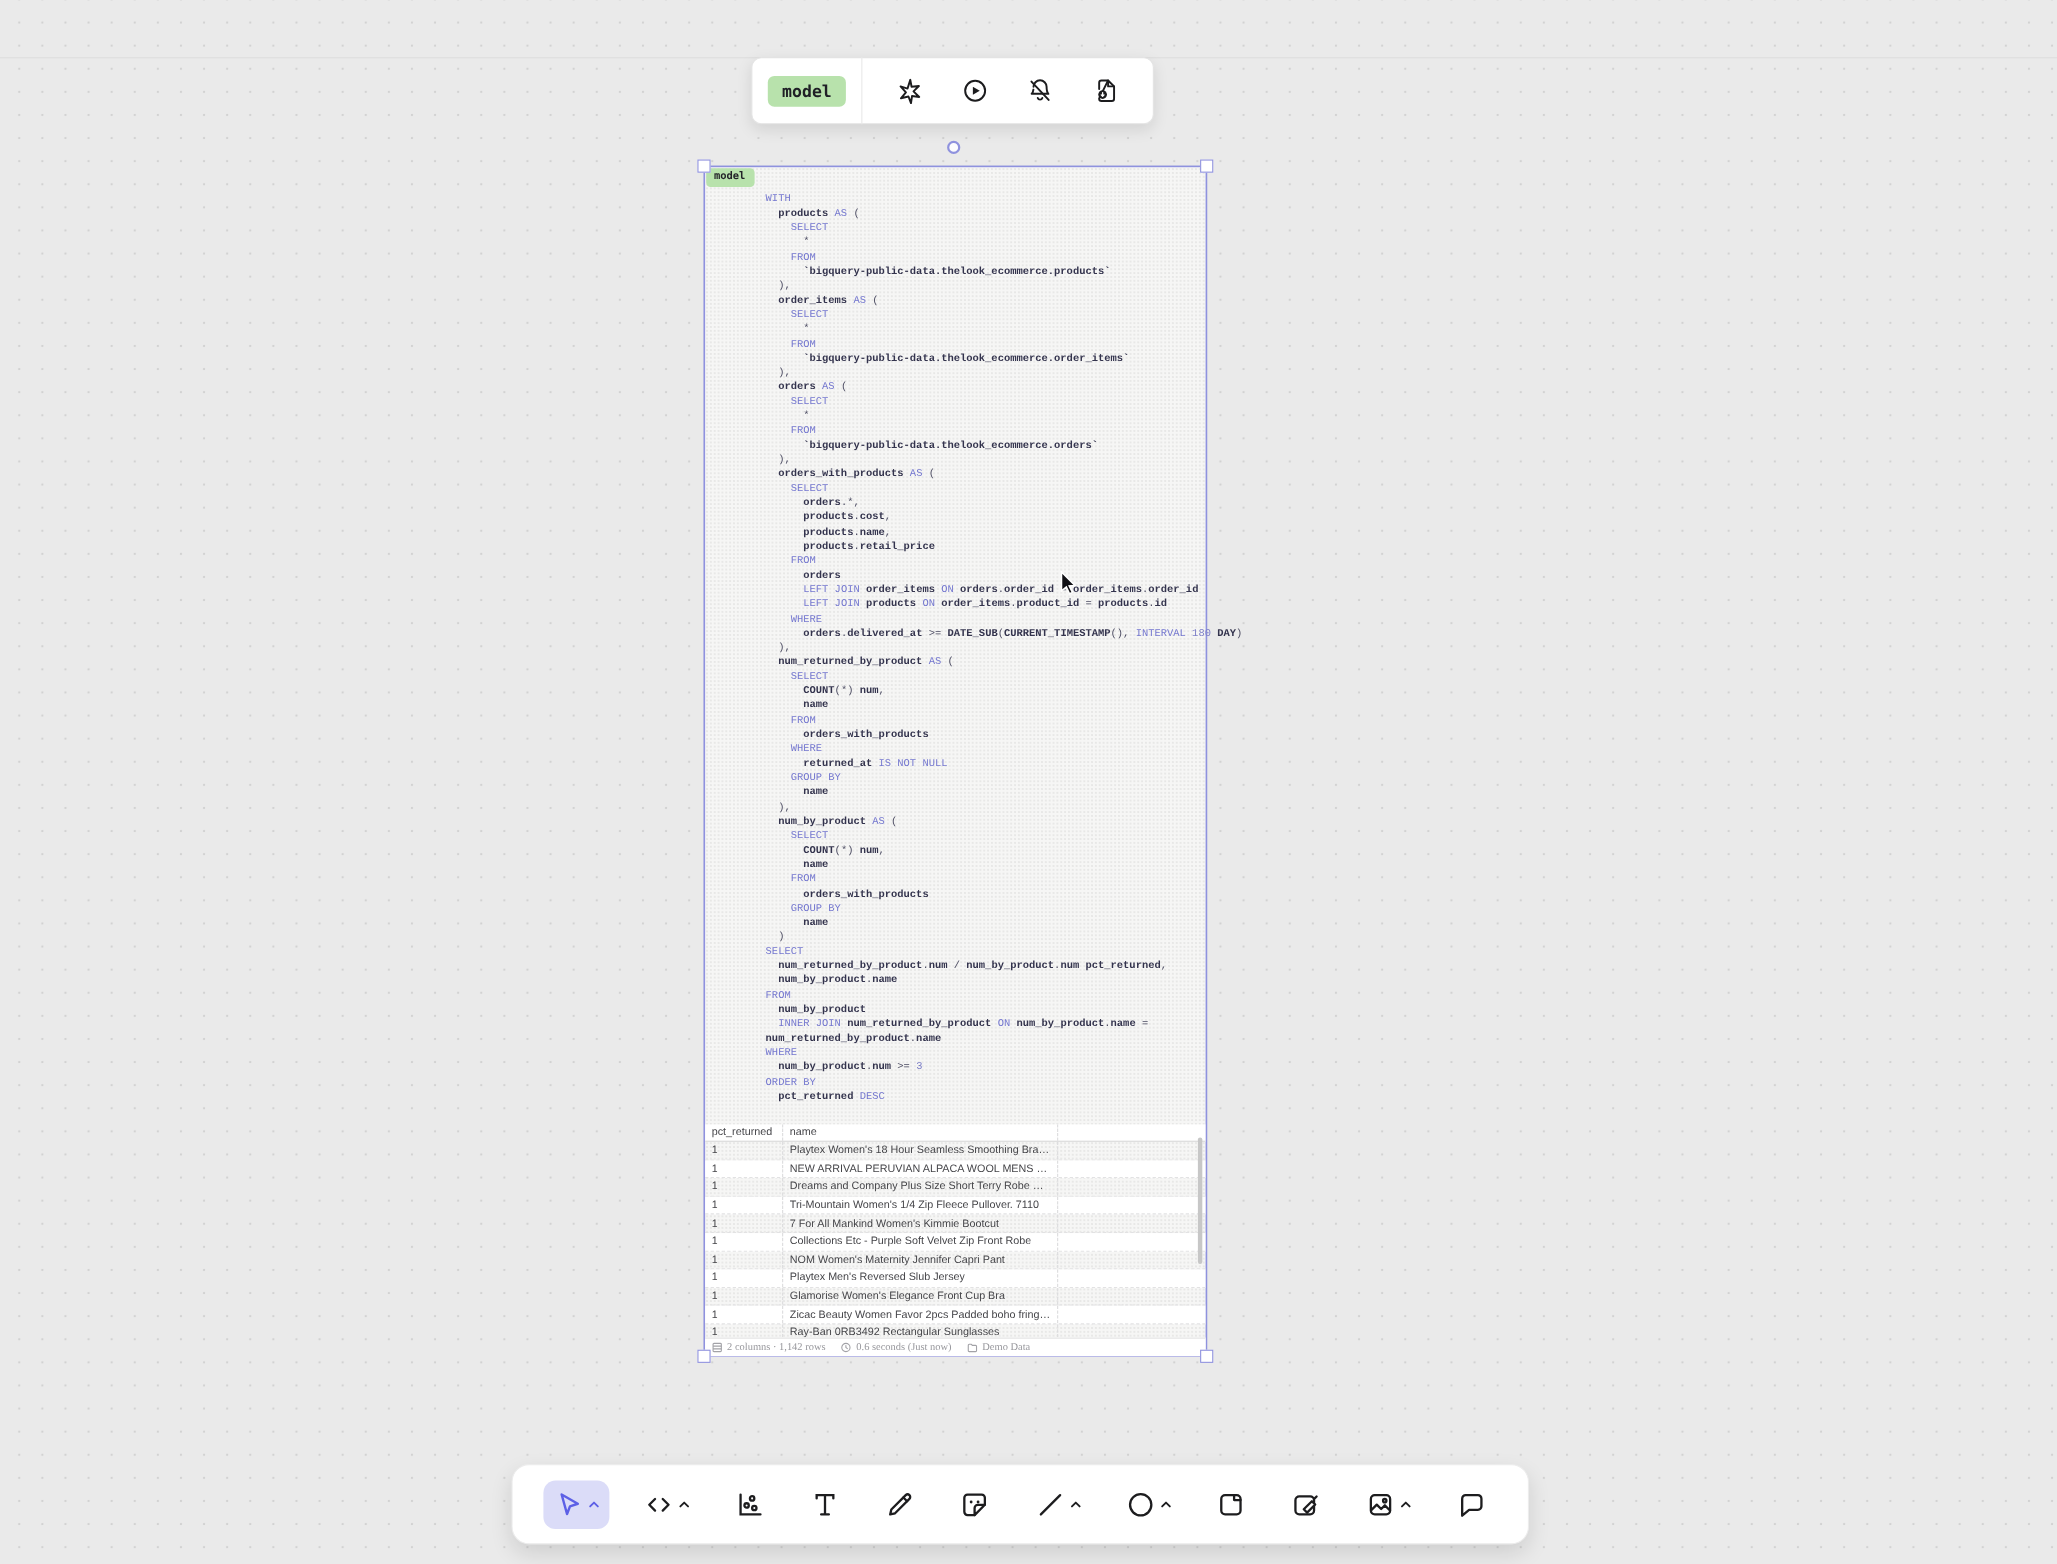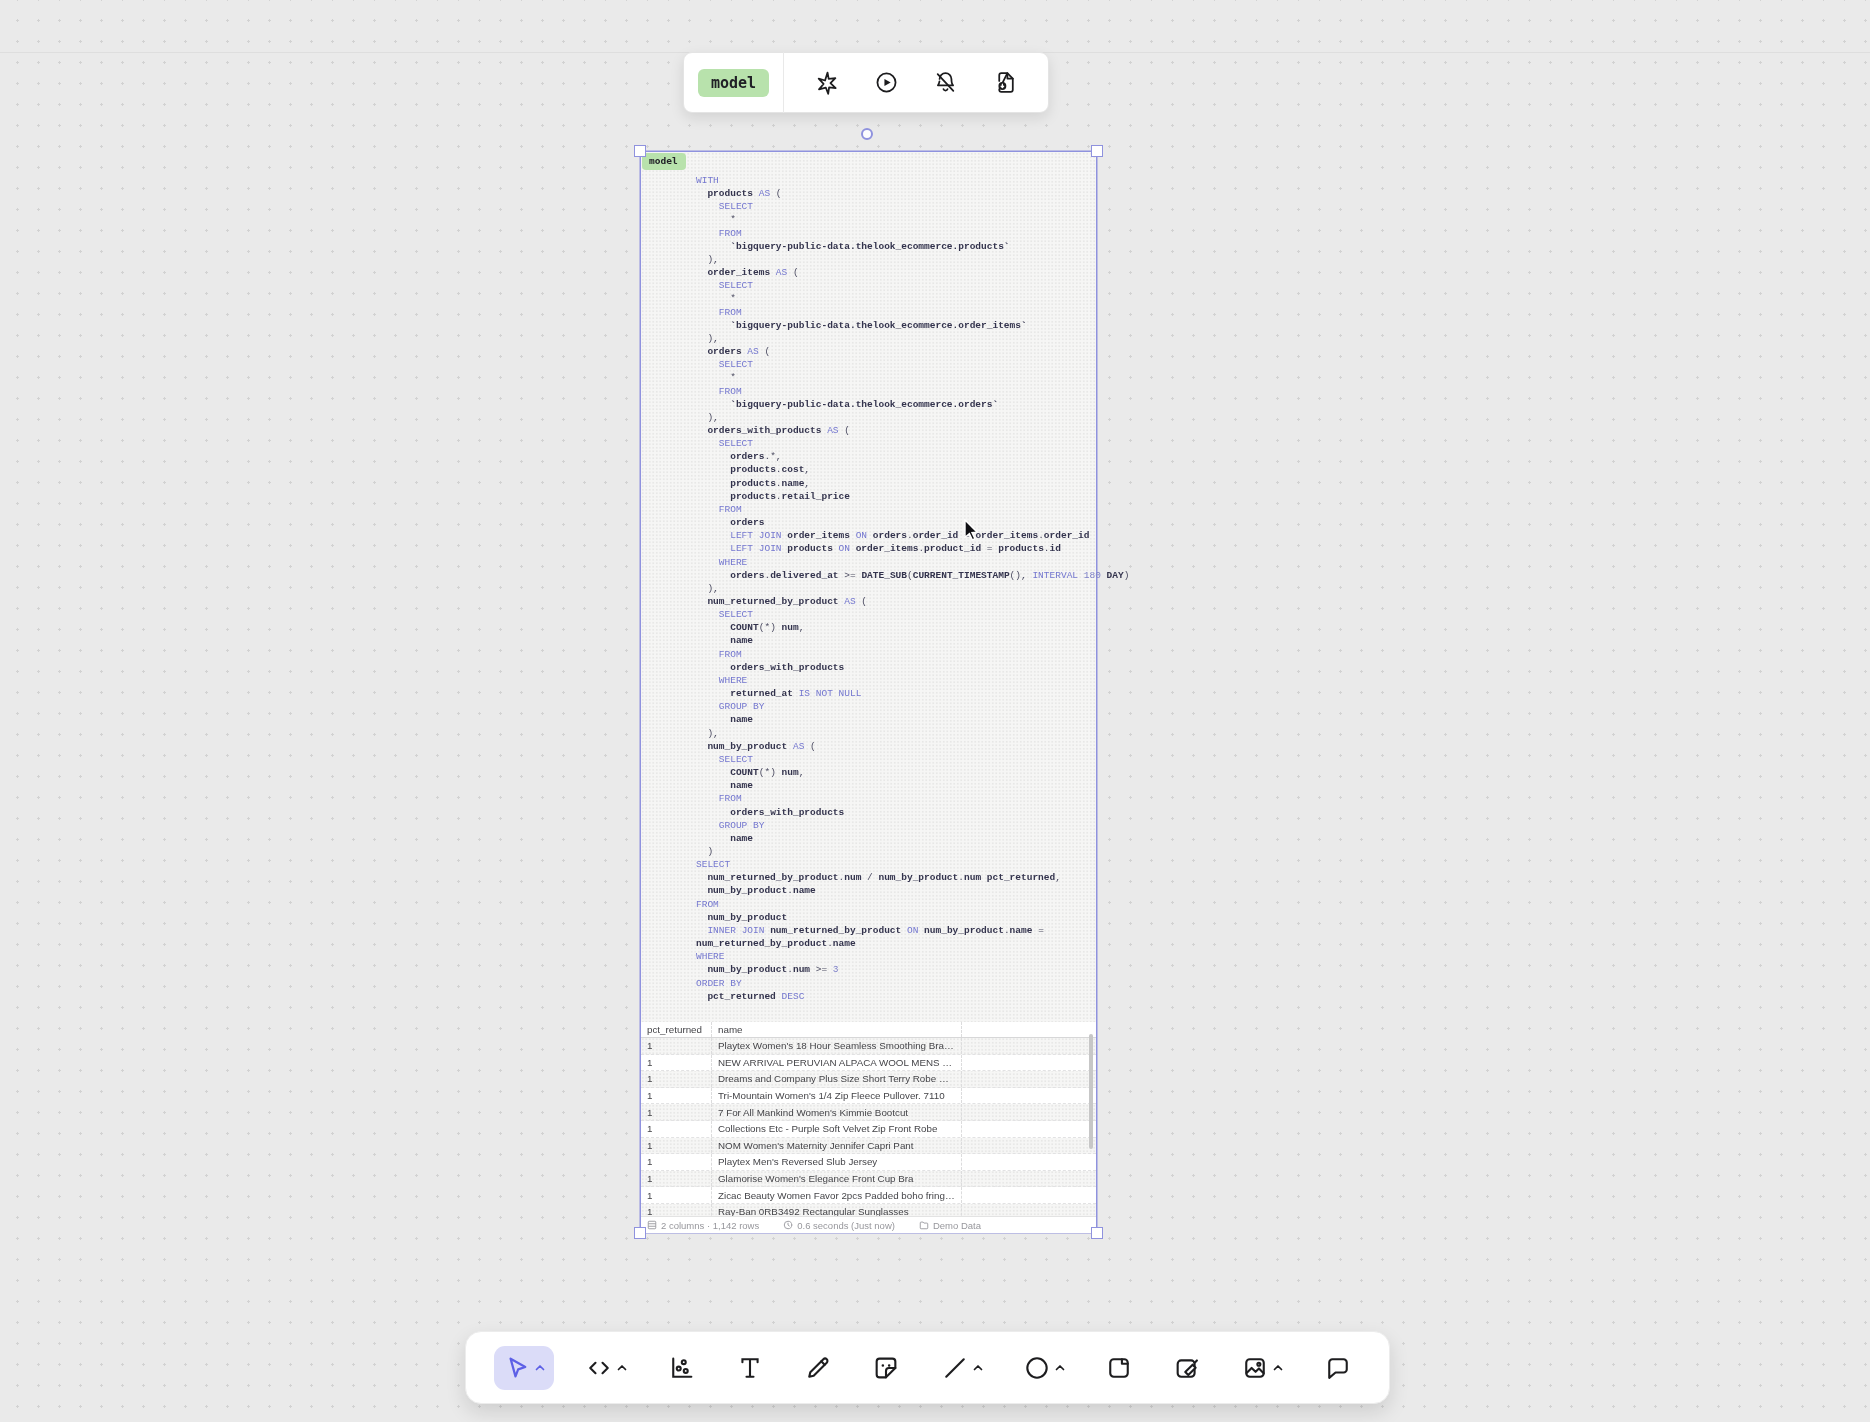--- a/index.html
+++ b/index.html
@@ -81,22 +81,22 @@
   .t-row.even{background:#fff;}
   .t-cell{padding:0 6px;display:flex;align-items:center;overflow:hidden;
     white-space:nowrap;text-overflow:ellipsis;color:#454549;}
   .t-cell.c1,.t-cell.c2{border-right:1px dashed #dcdcdd;}
   .t-cell span{overflow:hidden;text-overflow:ellipsis;white-space:nowrap;}
   #vscroll{position:absolute;right:3px;top:882px;width:4px;height:115px;
     background:#c7c7c7;border-radius:2px;z-index:4;}
   
   #cell-status{
     position:absolute;left:0;right:0;top:1064px;height:16px;background:#fff;
-    border-top:1px solid #e3e3e3;display:flex;align-items:center;gap:24px;
-    padding-left:6px;color:#97979c;font-size:9.5px;z-index:5;
+    border-top:1px solid #e3e3e3;display:flex;align-items:center;gap:14px;
+    padding-left:6px;color:#97979c;font-size:9.5px;z-index:5;font-family:Liberation Serif, serif;
   }
   .st-item{display:flex;align-items:center;gap:4px;}
   .st-item svg{width:10px;height:10px;color:#a2a2a7;}
 
   
   #mouse{position:absolute;left:963px;top:519px;z-index:20;}
 
   
   #bottom-toolbar{
     position:absolute;left:465px;top:1331px;width:925px;height:73px;

